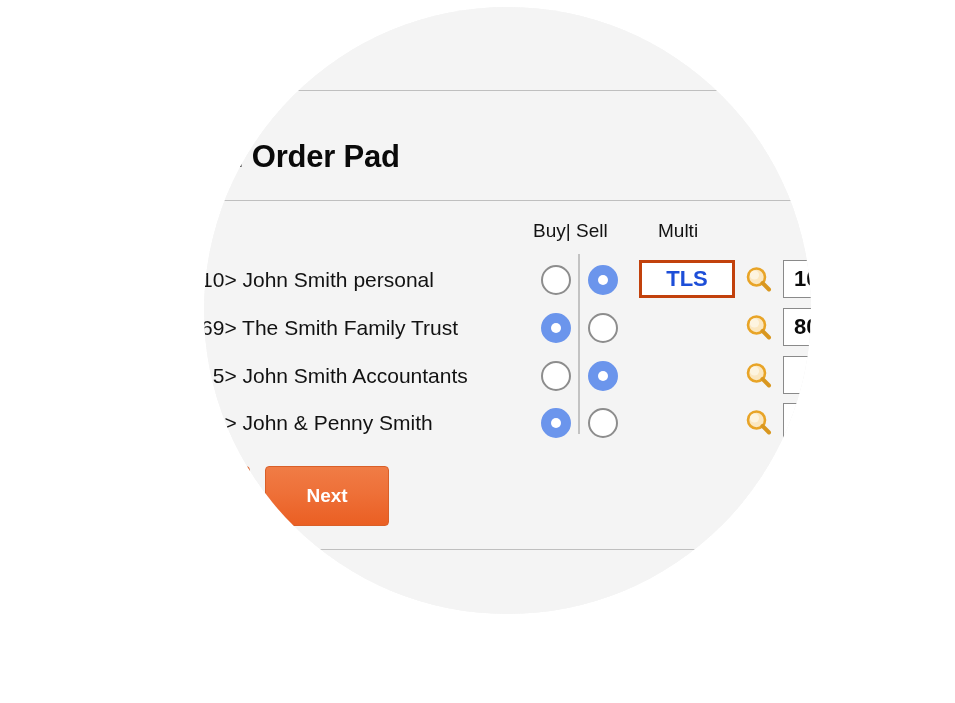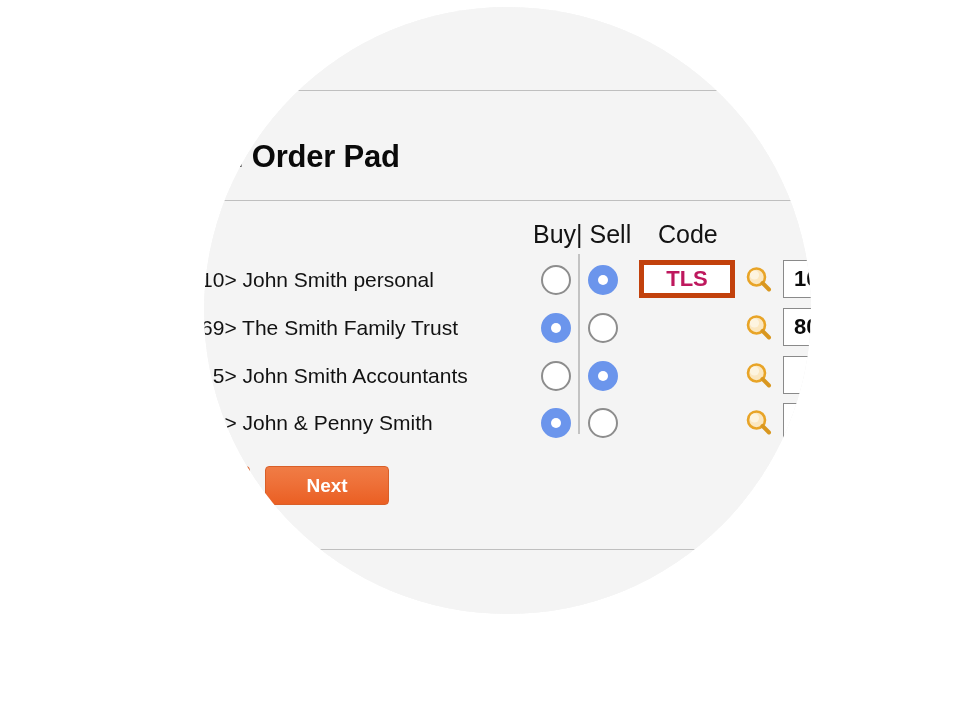--- a/index.html
+++ b/index.html
@@ -70,21 +70,21 @@
     font-size: 31px;
     font-weight: bold;
     color: #0a0a0a;
     letter-spacing: -0.2px;
     white-space: nowrap;
   }
 
   
   .col-header {
     position: absolute;
-    font-size: 25px;
+    font-size: 19px;
     color: #131313;
     white-space: nowrap;
   }
   .hdr-buysell { left: 533px; top: 220px; }
   .hdr-code    { left: 658px; top: 220px; }
 
   
   .row {
     position: absolute;
     left: 0;
@@ -144,25 +144,25 @@
 
   
   .code-box {
     position: absolute;
     left: 639px;
     top: 4px;
     width: 96px;
     height: 38px;
     box-sizing: border-box;
     background: #ffffff;
-    border: 5px solid #c2410c;
+    border: 3px solid #c2410c;
     font-family: "Liberation Sans", sans-serif;
     font-size: 22px;
     font-weight: bold;
-    color: #be185d;
+    color: #1d4ed8;
     text-align: center;
     line-height: 36px;
     padding: 0;
     outline: none;
   }
 
   
   .lookup-icon {
     position: absolute;
     left: 744px;
@@ -190,21 +190,21 @@
     text-align: left;
     line-height: 36px;
     padding: 0 10px;
     outline: none;
   }
 
   
   .btn {
     position: absolute;
     top: 466px;
-    height: 39px;
+    height: 60px;
     box-sizing: border-box;
     border: 1px solid #d95f28;
     border-radius: 4px;
     background: linear-gradient(to bottom, #f07c45 0%, #ee7038 45%, #ea5f23 100%);
     color: #ffffff;
     font-family: "Liberation Sans", sans-serif;
     font-size: 19px;
     font-weight: bold;
     cursor: pointer;
     padding: 0;
@@ -221,21 +221,21 @@
 
       <div class="dialog-surface">
 
         <div class="rule rule-top"></div>
 
         <div class="dialog-title">Multi Order Pad</div>
 
         <div class="rule rule-header"></div>
 
         <div class="col-header hdr-buysell">Buy| Sell</div>
-        <div class="col-header hdr-code">Code</div>
+        <div class="col-header hdr-code">Multi</div>
 
         <div class="radio-divider"></div>
 
         <div class="row row-0">
           <div class="acct-label">10210&gt; John Smith personal</div>
           <div class="radio buy" id="r0buy"></div>
           <div class="radio sell on" id="r0sell"></div>
           <input class="code-box" type="text" value="TLS" style="">
           <span class="lookup-icon">
             <svg width="30" height="30" viewBox="0 0 30 30">

